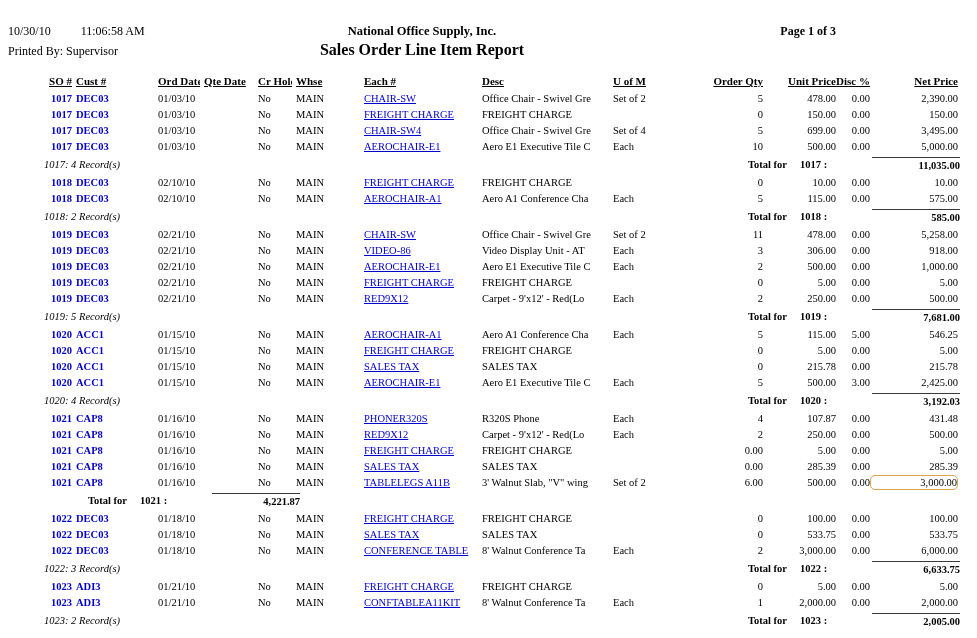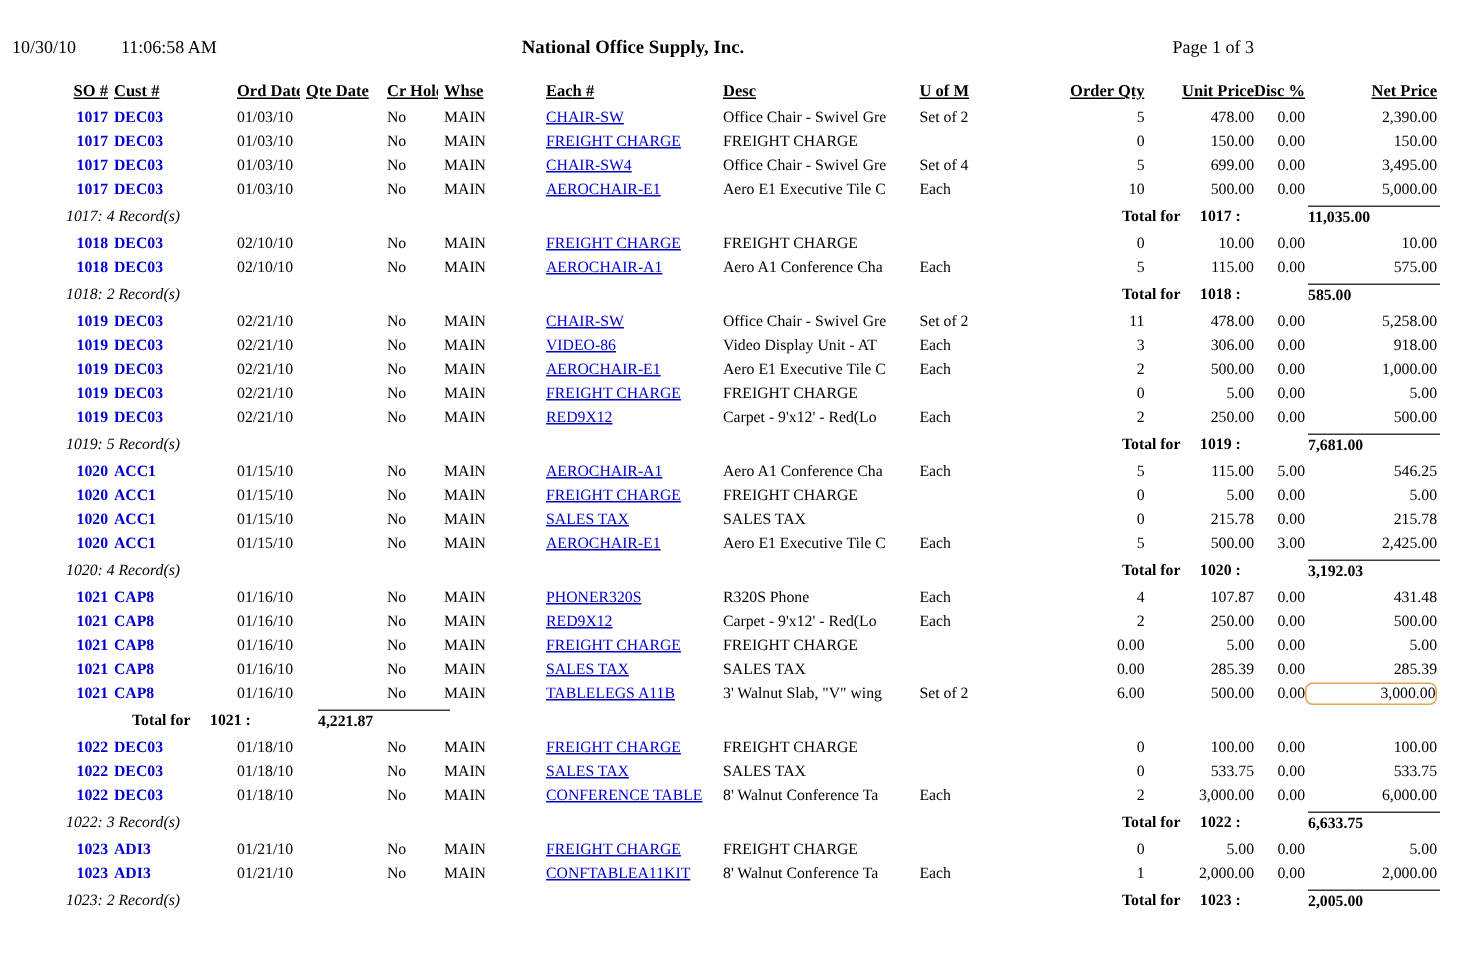--- a/index.html
+++ b/index.html
@@ -9,50 +9,55 @@
   }
   *{margin:0;padding:0;box-sizing:border-box;}
   body{
     width:977px;height:638px;background:#ffffff;color:#000;
     font-family:"Liberation Serif", serif;overflow:hidden;
   }
   .page{width:851px;height:638px;padding:24px 15px 0 8px;}
   .hdr-row{display:flex;align-items:baseline;}
   .hdr-left{width:300px;font-size:12px;}
   .hdr-center{flex:1;text-align:center;}
-  .hdr-right{width:300px;text-align:right;font-size:12px;}
+  .hdr-right{width:300px;text-align:right;font-size:12px;font-weight:bold;}
   .company{font-weight:bold;font-size:12.5px;}
   .title{font-weight:bold;font-size:16px;padding-top:2px;}
   .time-gap{display:inline-block;width:30px;}
   .report{margin-left:30px;width:922px;margin-top:14px;}
   .cols-header{display:flex;font-size:11px;font-weight:bold;height:18px;line-height:16px;white-space:nowrap;}
   .cols-header .hcell span{text-decoration:underline;}
   .row{display:flex;height:16px;line-height:16px;font-size:10.5px;white-space:nowrap;}
   .cell,.hcell{overflow:hidden;flex:0 0 auto;}
   .al-r{text-align:right;}
   .so-link,.cust-link{color:var(--link);font-weight:bold;}
   .item-link{color:var(--link);text-decoration:underline;cursor:pointer;}
   .net-hi{border:1px solid var(--hi);border-radius:5px;line-height:13px;height:15px;}
   .grp-footer{display:flex;height:16px;line-height:15px;font-size:10.5px;margin:2px 0 2px 0;}
   .f-records{width:660px;font-style:italic;padding-left:6px;}
   .f-label{width:89px;text-align:right;font-weight:bold;}
   .f-key{width:85px;padding-left:13px;font-weight:bold;}
-  .f-total{width:88px;font-weight:bold;border-top:1px solid var(--rule);}
+  .f-total{width:88px;text-align:right;font-weight:bold;border-top:1px solid var(--rule);}
 </style>
 </head>
 <body>
 
 <div class="page">
   <div class="hdr">
     <div class="hdr-row">
       <div class="hdr-left">
         <span>10/30/10</span><span class="time-gap"></span><span>11:06:58 AM</span>
       </div>
       <div class="hdr-center company">National Office Supply, Inc.</div>
       <div class="hdr-right">Page 1 of 3</div>
+    </div>
+    <div class="hdr-row">
+      <div class="hdr-left">Printed By: Supervisor</div>
+      <div class="hdr-center title">Sales Order Line Item Report</div>
+      <div class="hdr-right"></div>
     </div>
   </div>
 
   <div class="report">
     <div class="cols-header" id="cols-header">
         <div class="hcell al-r" style="width: 34px;"><span>SO #</span></div>
         <div class="hcell" style="width: 82px; padding-left: 4px;"><span>Cust #</span></div>
         <div class="hcell" style="width: 46px; padding-left: 4px;"><span>Ord Date</span></div>
         <div class="hcell" style="width: 52px; padding-left: 4px;"><span>Qte Date</span></div>
         <div class="hcell" style="width: 40px; padding-left: 6px;"><span>Cr Hold</span></div>

